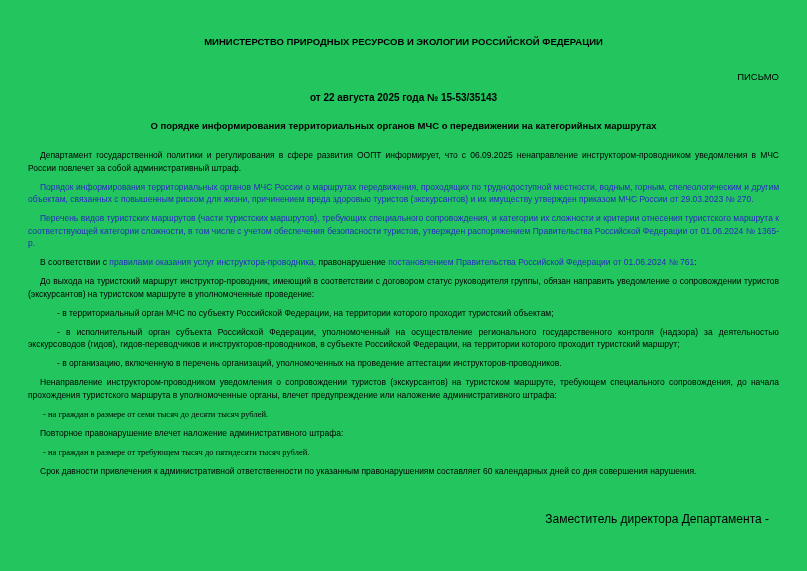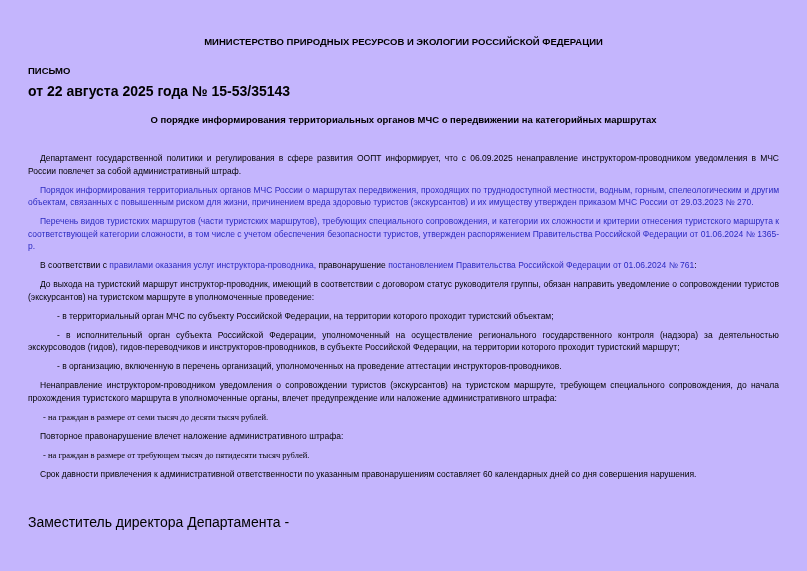--- a/index.html
+++ b/index.html
@@ -12,65 +12,66 @@
     height: 571px;
     overflow: hidden;
     font-family: "Liberation Sans", sans-serif;
     color: #000000;
   }
   .page {
     box-sizing: border-box;
     width: 807px;
     height: 571px;
     padding: 36px 28px 0 28px;
-    background: #c4b5fd;
+    background: #22c55e;
   }
   .doc-org {
     text-align: center;
     font-weight: bold;
     font-size: 9.5px;
     line-height: 11px;
   }
   .doc-type {
-    text-align: left;
-    font-weight: bold;
+    text-align: right;
+    font-weight: normal;
     font-size: 9.5px;
     line-height: 11px;
-    margin-top: 18px;
+    margin-top: 24px;
   }
   .doc-date {
-    text-align: left;
+    text-align: center;
     font-weight: bold;
-    font-size: 14px;
+    font-size: 10px;
     line-height: 11px;
     margin-top: 10px;
   }
   .doc-subject {
     text-align: center;
     font-weight: bold;
     font-size: 9.5px;
     line-height: 11px;
     margin-top: 17px;
-    margin-bottom: 27px;
+    margin-bottom: 18px;
   }
   .doc-body p.para {
     font-size: 8.5px;
     line-height: 12.5px;
     text-align: justify;
     margin: 0 0 6.5px 0;
   }
   .indent-normal    { text-indent: 12px; }
   .indent-dash      { text-indent: 15px; font-family: Liberation Serif, serif; }
   .indent-dash-deep { text-indent: 29px; }
   .link {
     color: var(--link-color, #2a2ac0);
     cursor: pointer;
   }
   .doc-signature {
-    font-size: 14px;
+    text-align: right;
+    font-size: 12px;
     line-height: 12.5px;
     margin-top: 36px;
     padding-right: 10px;
   }
 </style>
 </head>
 <body style="background: rgb(255, 255, 255); color: rgb(0, 0, 0);">
 
 <div class="page">
   <div class="doc-header">

